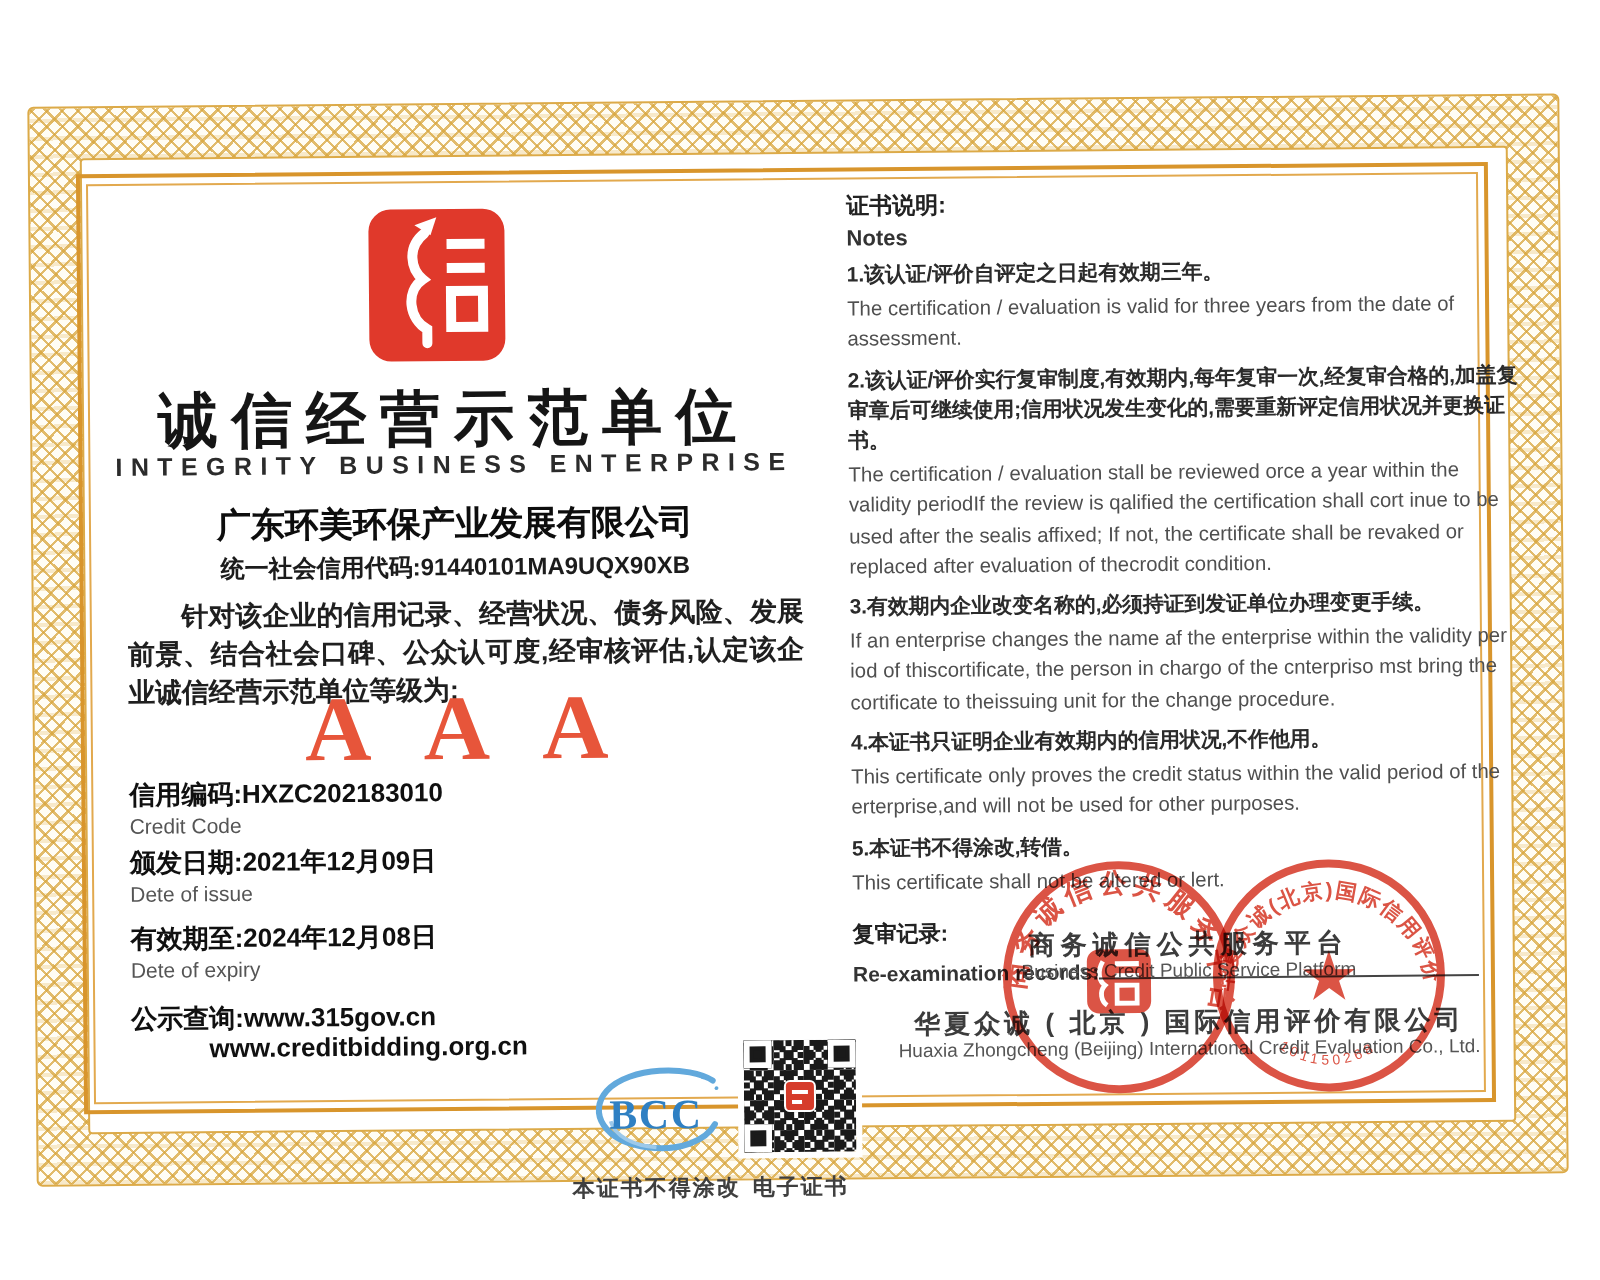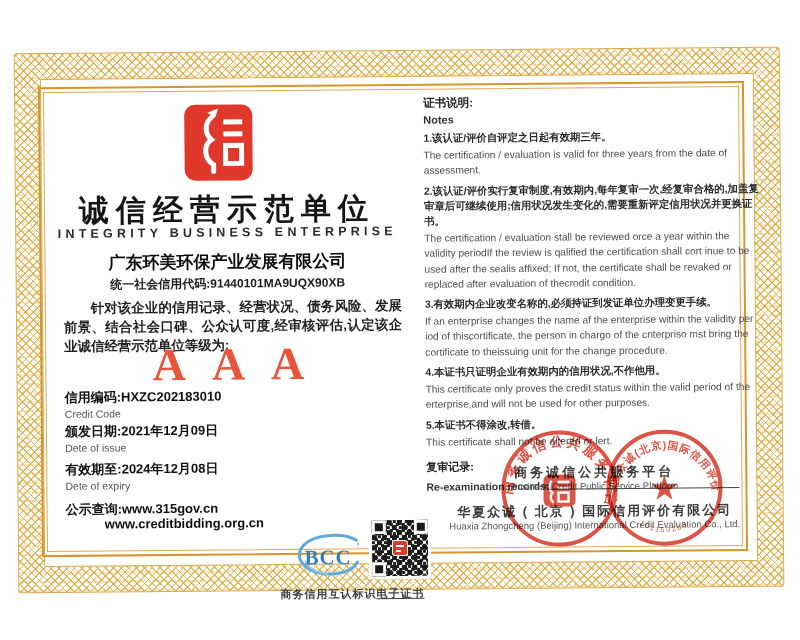--- a/index.html
+++ b/index.html
@@ -52,21 +52,21 @@
           repeating-conic-gradient(#1a1a1a 0 25%, rgba(0,0,0,0) 0 50%) 0 0/10px 10px,
           repeating-conic-gradient(#1a1a1a 0 25%, #fff 0 50%) 0 0/6px 6px;
         outline:3px solid #fff; }
   .qr .fp { position:absolute; width:14px; height:14px; background:#1a1a1a;
             box-shadow: inset 0 0 0 3px #fff, inset 0 0 0 5px #1a1a1a; }
   .fp.tl { left:0; top:0; } .fp.tr { right:0; top:0; } .fp.bl { left:0; bottom:0; }
   .qr-chip { position:absolute; left:20px; top:20px; width:16px; height:16px; background:#d63c2b;
              border-radius:3px; border:1px solid #fff; }
   .qr-chip i { position:absolute; left:3px; background:#fff; height:2px; display:block; }
   .qr-label { position:absolute; left:308px; top:502px; width:76px; text-align:center;
-              font-size:11px; font-weight:800; color:#3f3f3f; letter-spacing:1px;text-decoration:underline; }
+              font-size:11px; font-weight:800; color:#3f3f3f; letter-spacing:1px; }
 
   
   .right-col { position:absolute; left:425px; top:96px; width:336px; }
   .nt { font-size:11.5px; font-weight:800; color:#222; margin-bottom:3px; }
   .nt-en { font-size:11px; font-weight:700; color:#333; margin-bottom:5px; }
   .note-zh { font-size:10.4px; font-weight:700; color:#2b2b2b; line-height:1.45; margin-bottom:2px; }
   .note-en { font-size:10.2px; color:#4f4f4f; line-height:1.5; margin-bottom:5px; }
   .review-zh { font-size:11px; font-weight:800; color:#222; margin:10px 0 6px; }
   .review-en { font-size:10.5px; font-weight:700; color:#333; }
   .u-line { display:inline-block; width:190px; border-bottom:1px solid #444; height:10px; }
@@ -126,21 +126,21 @@
     <div class="f4">公示查询:www.315gov.cn</div>
     <div class="f5">www.creditbidding.org.cn</div>
 
     <svg class="bcc" viewBox="0 0 76 52">
       <path d="M68,9 C56,1 24,1 12,14 C2,25 10,41 34,44 C50,46 64,41 69,32" fill="none" stroke="#62A9DC" stroke-width="3.2" stroke-linecap="round"></path>
       <path d="M14,30 C16,38 26,43 38,44" fill="none" stroke="#9CC9EA" stroke-width="2"></path>
       <text x="38" y="34" text-anchor="middle" font-family="Liberation Serif, DejaVu Serif, serif" font-size="22" font-weight="bold" fill="#2F80C3" letter-spacing="1">BCC</text>
       <circle cx="63" cy="7" r="1.3" fill="#62A9DC"></circle>
         <circle cx="70" cy="13" r="1" fill="#62A9DC"></circle>
     </svg>
-    <div class="bcc-label">商务信用互认标识</div>
+    <div class="bcc-label">本证书不得涂改</div>
 
     <div class="qr">
       <span class="fp tl"></span>
       <span class="fp tr"></span>
       <span class="fp bl"></span>
       <span class="qr-chip">
         <i style="top:4px;width:8px;"></i>
           <i style="top:9px;width:5px;"></i>
       </span>
     </div>

